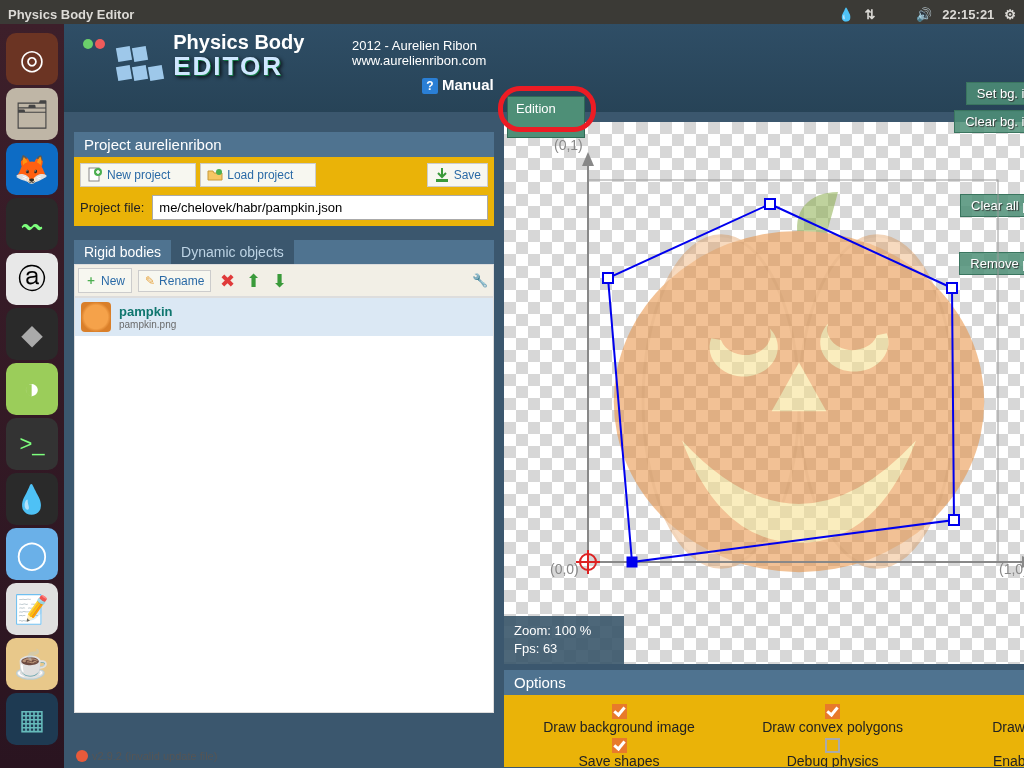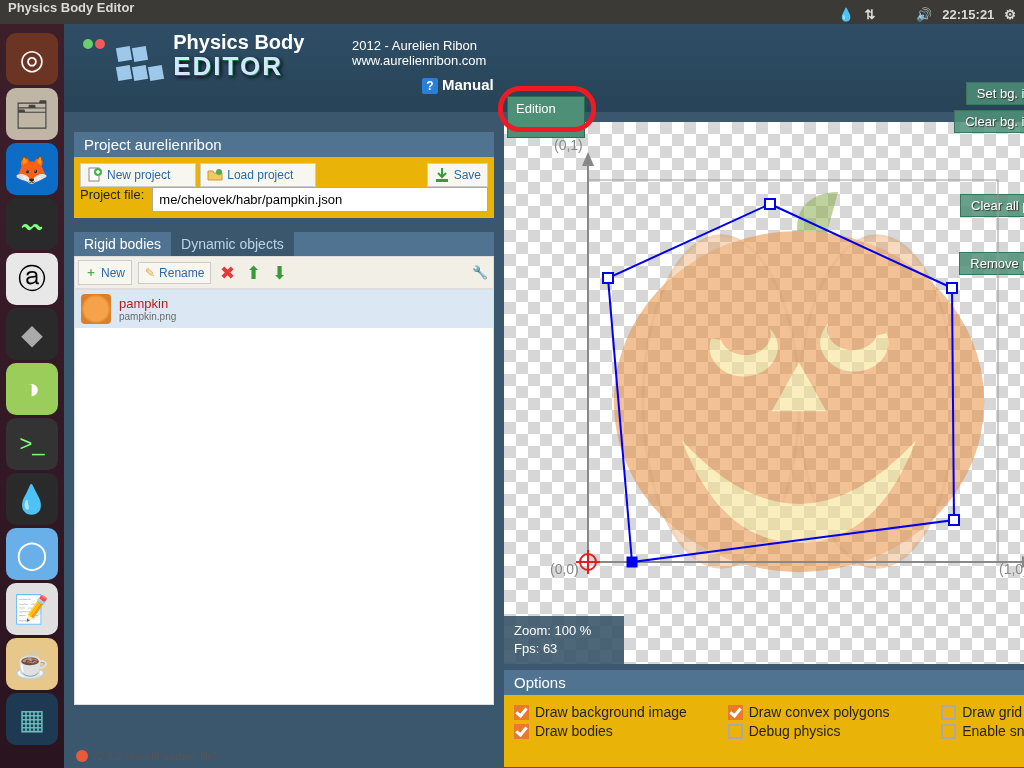--- a/index.html
+++ b/index.html
@@ -1,19 +1,19 @@
 <!DOCTYPE html>
 <html><head>
 <meta charset="utf-8">
 <style>
 * { margin: 0; padding: 0; box-sizing: border-box; font-family: "Trebuchet MS", Verdana, sans-serif; }
 html, body { width: 1024px; height: 768px; overflow: hidden; background: #2b2b2b; }
 
 
-#topbar { height: 28px; background: #3b3a36; color: #dcdad6; display: flex; padding: 0 8px; font-size: 13px; font-weight: bold; }
+#topbar { height: 28px; background: #3b3a36; color: #dcdad6; display: flex; align-items: center; padding: 0 8px; font-size: 13px; font-weight: bold; }
 #topbar .spacer { flex: 1; }
 #topbar .ind { margin-left: 10px; display:flex; align-items:center; }
 #topbar .langbox { background:#cfcfcf; color:#333; padding:0 3px; border-radius:2px; font-size:11px;margin-top:36px; }
 
 
 #launcher { position: absolute; left: 0; top: 24px; width: 64px; height: 744px; background: linear-gradient(#3d1f2a,#2a1420); padding-top: 6px; }
 .licon { width: 52px; height: 52px; margin: 3px auto; border-radius: 10px; display:flex; align-items:center; justify-content:center; font-size:28px; color:#fff; }
 .li1{background:#6b3423;} .li2{background:#bfb6a6;color:#444;} .li3{background:#0d6cc5;} .li4{background:#2a2a2a;color:#7dff7d;font-size:20px;} .li5{background:#e8e8e8;color:#000;} .li6{background:#2a2a2a;color:#aaa;} .li7{background:#9bcd5a;} .li8{background:#333;color:#7dff7d;font-size:22px;} .li9{background:#2a2a2a;color:#5bb0e8;} .li10{background:#6ab0e8;} .li11{background:#e0e0e0;color:#555;} .li12{background:#e8c88a;} .li13{background:#1e3a52;color:#6bb;}
 
 
@@ -39,49 +39,49 @@
 #redring{position:absolute;left:434px;top:62px;width:98px;height:46px;border:5px solid #ed1c24;border-radius:22px;z-index:6;pointer-events:none;}
 
 
 #leftcol{position:absolute;left:10px;top:108px;width:420px;}
 .panelhead{background:#4f7390;color:#fff;padding:4px 10px;font-size:15px;}
 .panelbody{background:#eab308;padding:6px;}
 .btnrow{display:flex;gap:4px;align-items:center;}
 .btn{background:#f7f7f0;border:1px solid #ccc;padding:3px 6px;font-size:12px;color:#2a6aa6;display:flex;align-items:center;gap:4px;cursor:pointer;}
 .btn.wide{flex:1;}
 .icon16{width:16px;height:16px;display:inline-block;}
-.pfrow{display:flex;align-items:flex-start;gap:8px;}
+.pfrow{display:flex;align-items:center;gap:8px;margin-top:8px;}
 .pfrow input{flex:1;border:1px solid #aaa;padding:4px 6px;font-size:13px;}
 #rblabels{display:flex;background:#4f7390;color:#fff;margin-top:14px;}
 #rblabels .tab{padding:4px 10px;font-size:14px;cursor:pointer;}
 #rblabels .tab.inactive{background:#3b576e;color:#bdd3e4;}
 .toolbar{background:#f2efe6;border:1px solid #ddd;padding:3px;display:flex;gap:6px;align-items:center;}
 .toolbar .btn{border:1px solid #ccc;}
 .toolbar .iconbtn{width:20px;height:20px;display:flex;align-items:center;justify-content:center;cursor:pointer;}
 .listarea{background:#fff;border:1px solid #ddd;height:416px;overflow:auto;}
 .bodyitem{background:#dbe8f4;padding:4px 6px;display:flex;align-items:center;gap:8px;}
 .bodyitem .thumb{width:30px;height:30px;background:radial-gradient(circle,#f5a24a 55%,#d97f2a 70%);border-radius:4px;}
-.bodyitem .txt .name{font-weight:normal;color:#b91c1c;}
+.bodyitem .txt .name{font-weight:bold;color:#0f766e;}
 .bodyitem .txt .file{font-size:10px;color:#6a6a6a;}
 #status{position:absolute;left:12px;bottom:6px;color:#555;font-size:11px;display:flex;align-items:center;gap:4px;}
 #status .dot{width:12px;height:12px;border-radius:50%;background:#e85a3a;display:inline-block;}
 
 
 #canvas{position:absolute;left:440px;top:98px;width:572px;height:542px;background-color:#fff;background-image:linear-gradient(45deg,#d7d7d7 25%,transparent 25%,transparent 75%,#d7d7d7 75%),linear-gradient(45deg,#d7d7d7 25%,transparent 25%,transparent 75%,#d7d7d7 75%);background-size:24px 24px;background-position:0 0,12px 12px;}
 .canvbtn{position:absolute;right:8px;background:rgba(78,143,119,0.85);color:#fff;padding:3px 10px;font-size:13px;border:1px solid #3a755f;cursor:pointer;text-shadow:1px 1px 1px #333;}
 #zoominfo{position:absolute;left:0;bottom:0;width:120px;background:rgba(58,86,106,0.9);color:#fff;padding:6px 10px;font-size:13px;line-height:1.4;}
 
 
 #pumpkin{position:absolute;left:100px;top:65px;width:390px;height:390px;opacity:0.55;}
 
 
 #options{position:absolute;left:440px;top:646px;width:584px;height:104px;}
 #options .panelbody{padding:6px 10px;height:72px;overflow:hidden;white-space:nowrap;}
 .optcol{display:inline-block;vertical-align:top;width:210px;}
-.chk{display:flex;align-items:center;gap:6px;font-size:14px;margin:3px 0;}
+.chk{display:flex;align-items:center;font-size:14px;margin:3px 0;flex-direction:column;}
 .chk .box{width:15px;height:15px;border:2px solid #e87a2a;display:inline-block;position:relative;}
 .chk .box.on{background:#e87a2a;}
 .chk .box.on::after{content:"";position:absolute;left:2px;top:-1px;width:4px;height:8px;border:solid #fff;border-width:0 3px 3px 0;transform:rotate(40deg);}
 .chk .box.off{border-color:#aaa;}
 </style>
 </head>
 <body>
 
 <div id="topbar">
   <span>Physics Body Editor</span>
@@ -259,21 +259,21 @@
   <div id="options">
     <div class="panelhead">Options</div>
     <div class="panelbody">
       <div class="optcol">
         <div class="chk">
             <span class="box on"></span>
             <span>Draw background image</span>
           </div>
         <div class="chk">
             <span class="box on"></span>
-            <span>Draw bodies</span>
+            <span>Save shapes</span>
           </div>
       </div>
       <div class="optcol">
         <div class="chk">
             <span class="box on"></span>
             <span>Draw convex polygons</span>
           </div>
         <div class="chk">
             <span class="box off"></span>
             <span>Debug physics</span>

